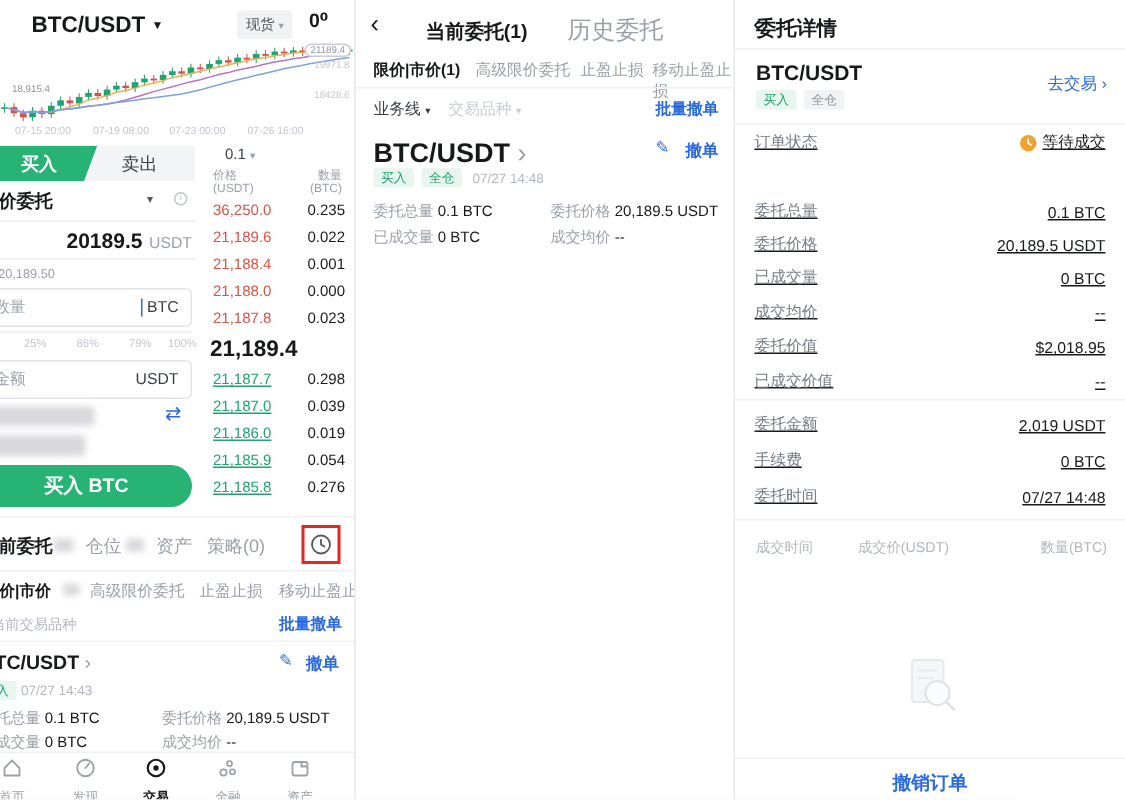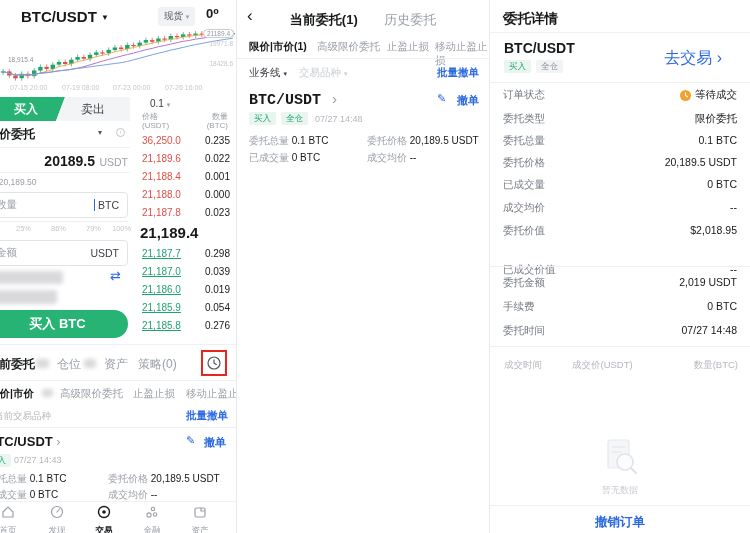--- a/index.html
+++ b/index.html
@@ -19,21 +19,21 @@
   .gray  { color:#9ba0a8; }
   .lgray { color:#c3c7cd; }
   .blue  { color:#2d6ae0; }
   .green { color:#1fa36f;text-decoration:underline; }
   .red   { color:#db5145; }
   .bold  { font-weight:bold; }
   .badge { display:inline-block; font-size:8.5px; line-height:13px; padding:0 5px; border-radius:2px; }
   .badge-buy  { background:#e8f6ef; color:#1fa36f; }
   .badge-gray { background:#f2f3f5; color:#8c929c; }
   .blurpatch { background:#d9d9dc; border-radius:2px; filter:blur(2.2px); }
-  .kvrow { position:absolute; left:0; width:100%; display:flex; justify-content:space-between; align-items:flex-start; padding:0 13px; }
+  .kvrow { position:absolute; left:0; width:100%; display:flex; justify-content:space-between; align-items:flex-end; padding:0 13px;text-decoration:underline; }
   .kvrow .k { font-size:10.5px; color:#757b84; }
   .kvrow .v { font-size:10.5px; color:#16181a; }
   .ob-row { position:absolute; width:88px; left:142px; display:flex; justify-content:space-between; font-size:10px; }
   .input-box { position:absolute; left:-13px; width:141px; height:26px; border:1px solid #e2e3e6; border-radius:4px; display:flex; align-items:center; padding:0 8px; }
   .navitem { position:absolute; top:504px; width:44px; text-align:center; }
   .navitem .lbl { font-size:8.5px; color:#9ba0a8; margin-top:1px; }
   .navitem.active .lbl { color:#16181a; font-weight:bold; }
   .statusdot { display:inline-flex; width:11px; height:11px; border-radius:50%; background:#f0a22e; vertical-align:-2px; margin-right:4px; }
   .infoicon { display:inline-block; width:9px; height:9px; border:1px solid #c0c4ca; border-radius:50%; color:#c0c4ca; font-size:6px; line-height:7px; text-align:center; }
 </style>
@@ -321,40 +321,40 @@
         <path d="M9 4v3h4" fill="none" stroke="#9ba0a8" stroke-width="1.2"></path>
       </svg>
     <div class="lbl">资产</div>
   </div>
 </div>
 
 <div class="panel" id="p-mid">
   <div class="abs" style="left:10px;top:6px;font-size:17px;color:#16181a;">‹</div>
   <div class="abs" style="left:0;top:10px;width:252px;text-align:center;">
     <span class="bold" style="font-size:13px;">当前委托(1)</span>
-    <span class="gray" style="font-size:13px;margin-left:22px;">历史委托</span>
+    <span class="gray" style="font-size:16px;margin-left:22px;">历史委托</span>
   </div>
 
   <div class="abs bold" style="left:12px;top:40px;font-size:10.5px;">限价|市价(1)</div>
   <div class="abs gray" style="left:80px;top:40px;font-size:10.5px;">高级限价委托</div>
   <div class="abs gray" style="left:150px;top:40px;font-size:10.5px;">止盈止损</div>
   <div class="abs gray" style="left:198px;top:40px;font-size:10.5px;">移动止盈止损</div>
   <div class="hairline" style="left:0;top:58px;width:252px;"></div>
 
   <div class="abs" style="left:12px;top:66px;font-size:10.5px;color:#3a3e44;">
     <span>业务线</span>
     <span style="font-size:7px;">▾</span>
   </div>
   <div class="abs" style="left:62px;top:66px;font-size:10.5px;color:#c8ccd2;">
     <span>交易品种</span>
     <span style="font-size:7px;">▾</span>
   </div>
   <div class="abs blue bold" style="right:10px;top:66px;font-size:10.5px;">批量撤单</div>
 
-  <div class="abs bold" style="left:12px;top:92px;font-size:15px;font-family:Liberation Mono, monospace;">
+  <div class="abs bold" style="left:12px;top:92px;font-size:18px;">
     <span>BTC/USDT</span>
     <span class="gray" style="font-weight:normal;">›</span>
   </div>
   <div class="abs blue" style="left:200px;top:92px;font-size:11px;">✎</div>
   <div class="abs blue bold" style="left:220px;top:93px;font-size:11px;">撤单</div>
 
   <span class="badge badge-buy abs" style="left:12px;top:112px;">买入</span>
   <span class="badge badge-buy abs" style="left:44px;top:112px;">全仓</span>
   <div class="abs" style="left:78px;top:114px;font-size:9px;color:#b3b7bd;">07/27 14:48</div>
 
@@ -373,62 +373,58 @@
 </div>
 
 <div class="panel" id="p-right">
   <div class="abs" style="left:12px;top:6px;font-size:17px;">‹</div>
   <div class="abs bold" style="left:14px;top:10px;width:260px;text-align:left;font-size:13.5px;">委托详情</div>
   <div class="hairline" style="left:0;top:32px;width:260px;"></div>
 
   <div class="abs bold" style="left:14px;top:40px;font-size:14px;">BTC/USDT</div>
   <span class="badge badge-buy abs" style="left:14px;top:60px;">买入</span>
   <span class="badge badge-gray abs" style="left:46px;top:60px;">全仓</span>
-  <div class="abs blue" style="right:28px;top:48px;font-size:16px;">
+  <div class="abs blue" style="right:12px;top:48px;font-size:11px;">
     <span>去交易</span>
     <span>›</span>
   </div>
   <div class="hairline" style="left:0;top:82px;width:260px;"></div>
 
   <div class="kvrow" style="top:88px;">
     <span class="k">订单状态</span>
     <span class="v" style="display:flex;align-items:center;">
       <span class="statusdot">
         <svg width="11" height="11" viewBox="0 0 11 11">
             <path d="M5.5 2.7v2.8l2 1.2" fill="none" stroke="#fff" stroke-width="1.1" stroke-linecap="round"></path>
           </svg>
       </span>
       <span>等待成交</span>
     </span>
   </div>
-  <div class="kvrow" style="top:112px;">
-      <span class="k">委托类型</span>
-      <span class="v">限价委托</span>
-    </div>
   <div class="kvrow" style="top:134px;">
       <span class="k">委托总量</span>
       <span class="v">0.1 BTC</span>
     </div>
   <div class="kvrow" style="top:156px;">
       <span class="k">委托价格</span>
       <span class="v">20,189.5 USDT</span>
     </div>
   <div class="kvrow" style="top:178px;">
       <span class="k">已成交量</span>
       <span class="v">0 BTC</span>
     </div>
   <div class="kvrow" style="top:201px;">
       <span class="k">成交均价</span>
       <span class="v">--</span>
     </div>
   <div class="kvrow" style="top:224px;gap:14px;">
       <span class="k">委托价值</span>
       <span class="v">$2,018.95</span>
     </div>
-  <div class="kvrow" style="top:247px;margin-top:16px;">
+  <div class="kvrow" style="top:247px;">
       <span class="k">已成交价值</span>
       <span class="v">--</span>
     </div>
 
   <div class="hairline" style="left:0;top:266px;width:260px;"></div>
   <div class="kvrow" style="top:276px;">
       <span class="k">委托金额</span>
       <span class="v">2,019 USDT</span>
     </div>
   <div class="kvrow" style="top:300px;">
@@ -445,20 +441,19 @@
   <div class="abs" style="left:82px;top:359px;font-size:9.5px;color:#b3b7bd;">成交价(USDT)</div>
   <div class="abs" style="right:12px;top:359px;font-size:9.5px;color:#b3b7bd;">数量(BTC)</div>
 
   <svg class="abs" style="left:108px;top:436px;" width="46" height="46" viewBox="0 0 46 46">
     <rect x="10" y="4" width="21" height="28" rx="2" fill="#f5f6f8" stroke="#e6e8eb" stroke-width="1.2"></rect>
     <line x1="14" y1="11" x2="27" y2="11" stroke="#e6e8eb" stroke-width="1.2"></line>
     <line x1="14" y1="16" x2="24" y2="16" stroke="#e6e8eb" stroke-width="1.2"></line>
     <circle cx="27" cy="26" r="8" fill="#fbfcfd" stroke="#dfe2e6" stroke-width="1.5"></circle>
     <line x1="33" y1="32" x2="38" y2="37" stroke="#dfe2e6" stroke-width="2" stroke-linecap="round"></line>
   </svg>
-  <div class="abs" style="left:0;top:484px;width:260px;text-align:center;font-size:9px;color:#c6cad0;">暂无数据</div>
 
   <div class="hairline" style="left:0;top:505px;width:260px;"></div>
   <div class="abs blue bold" style="left:0;top:514px;width:260px;text-align:center;font-size:12.5px;">撤销订单</div>
 </div>
 
 <div class="seam" style="left:236px;"></div>
 <div class="seam" style="left:489px;"></div>
 
 </body></html>

